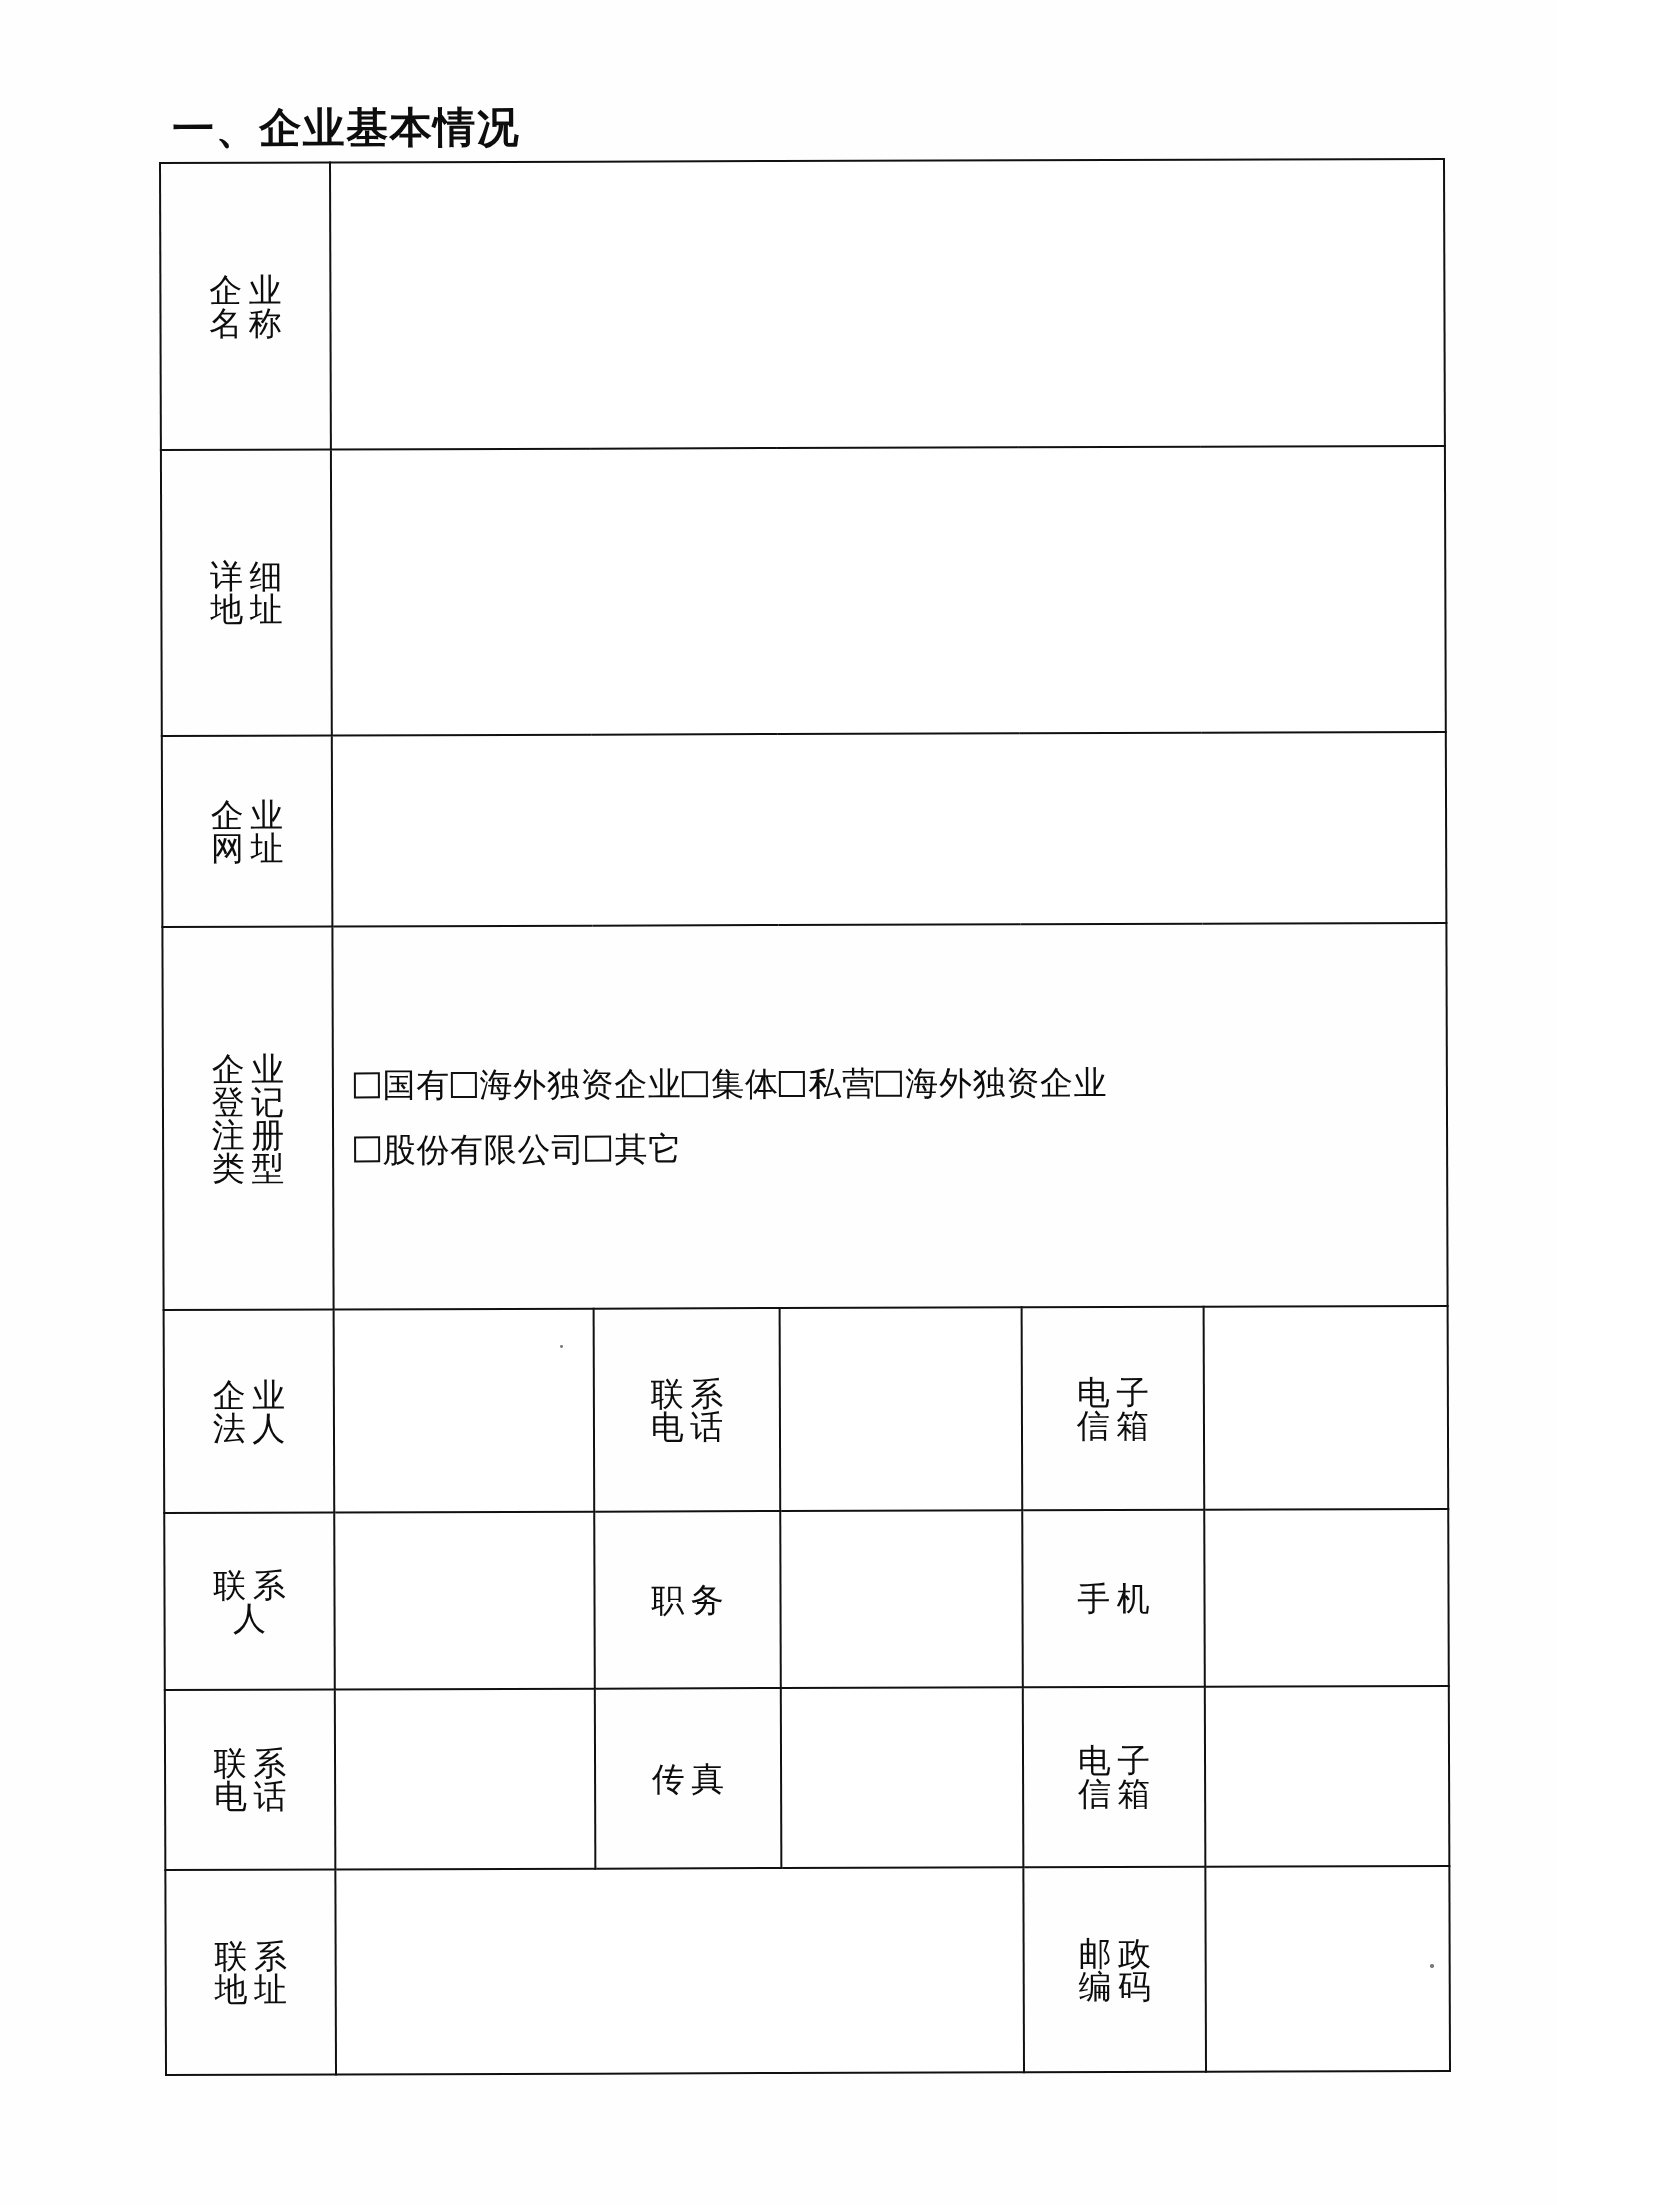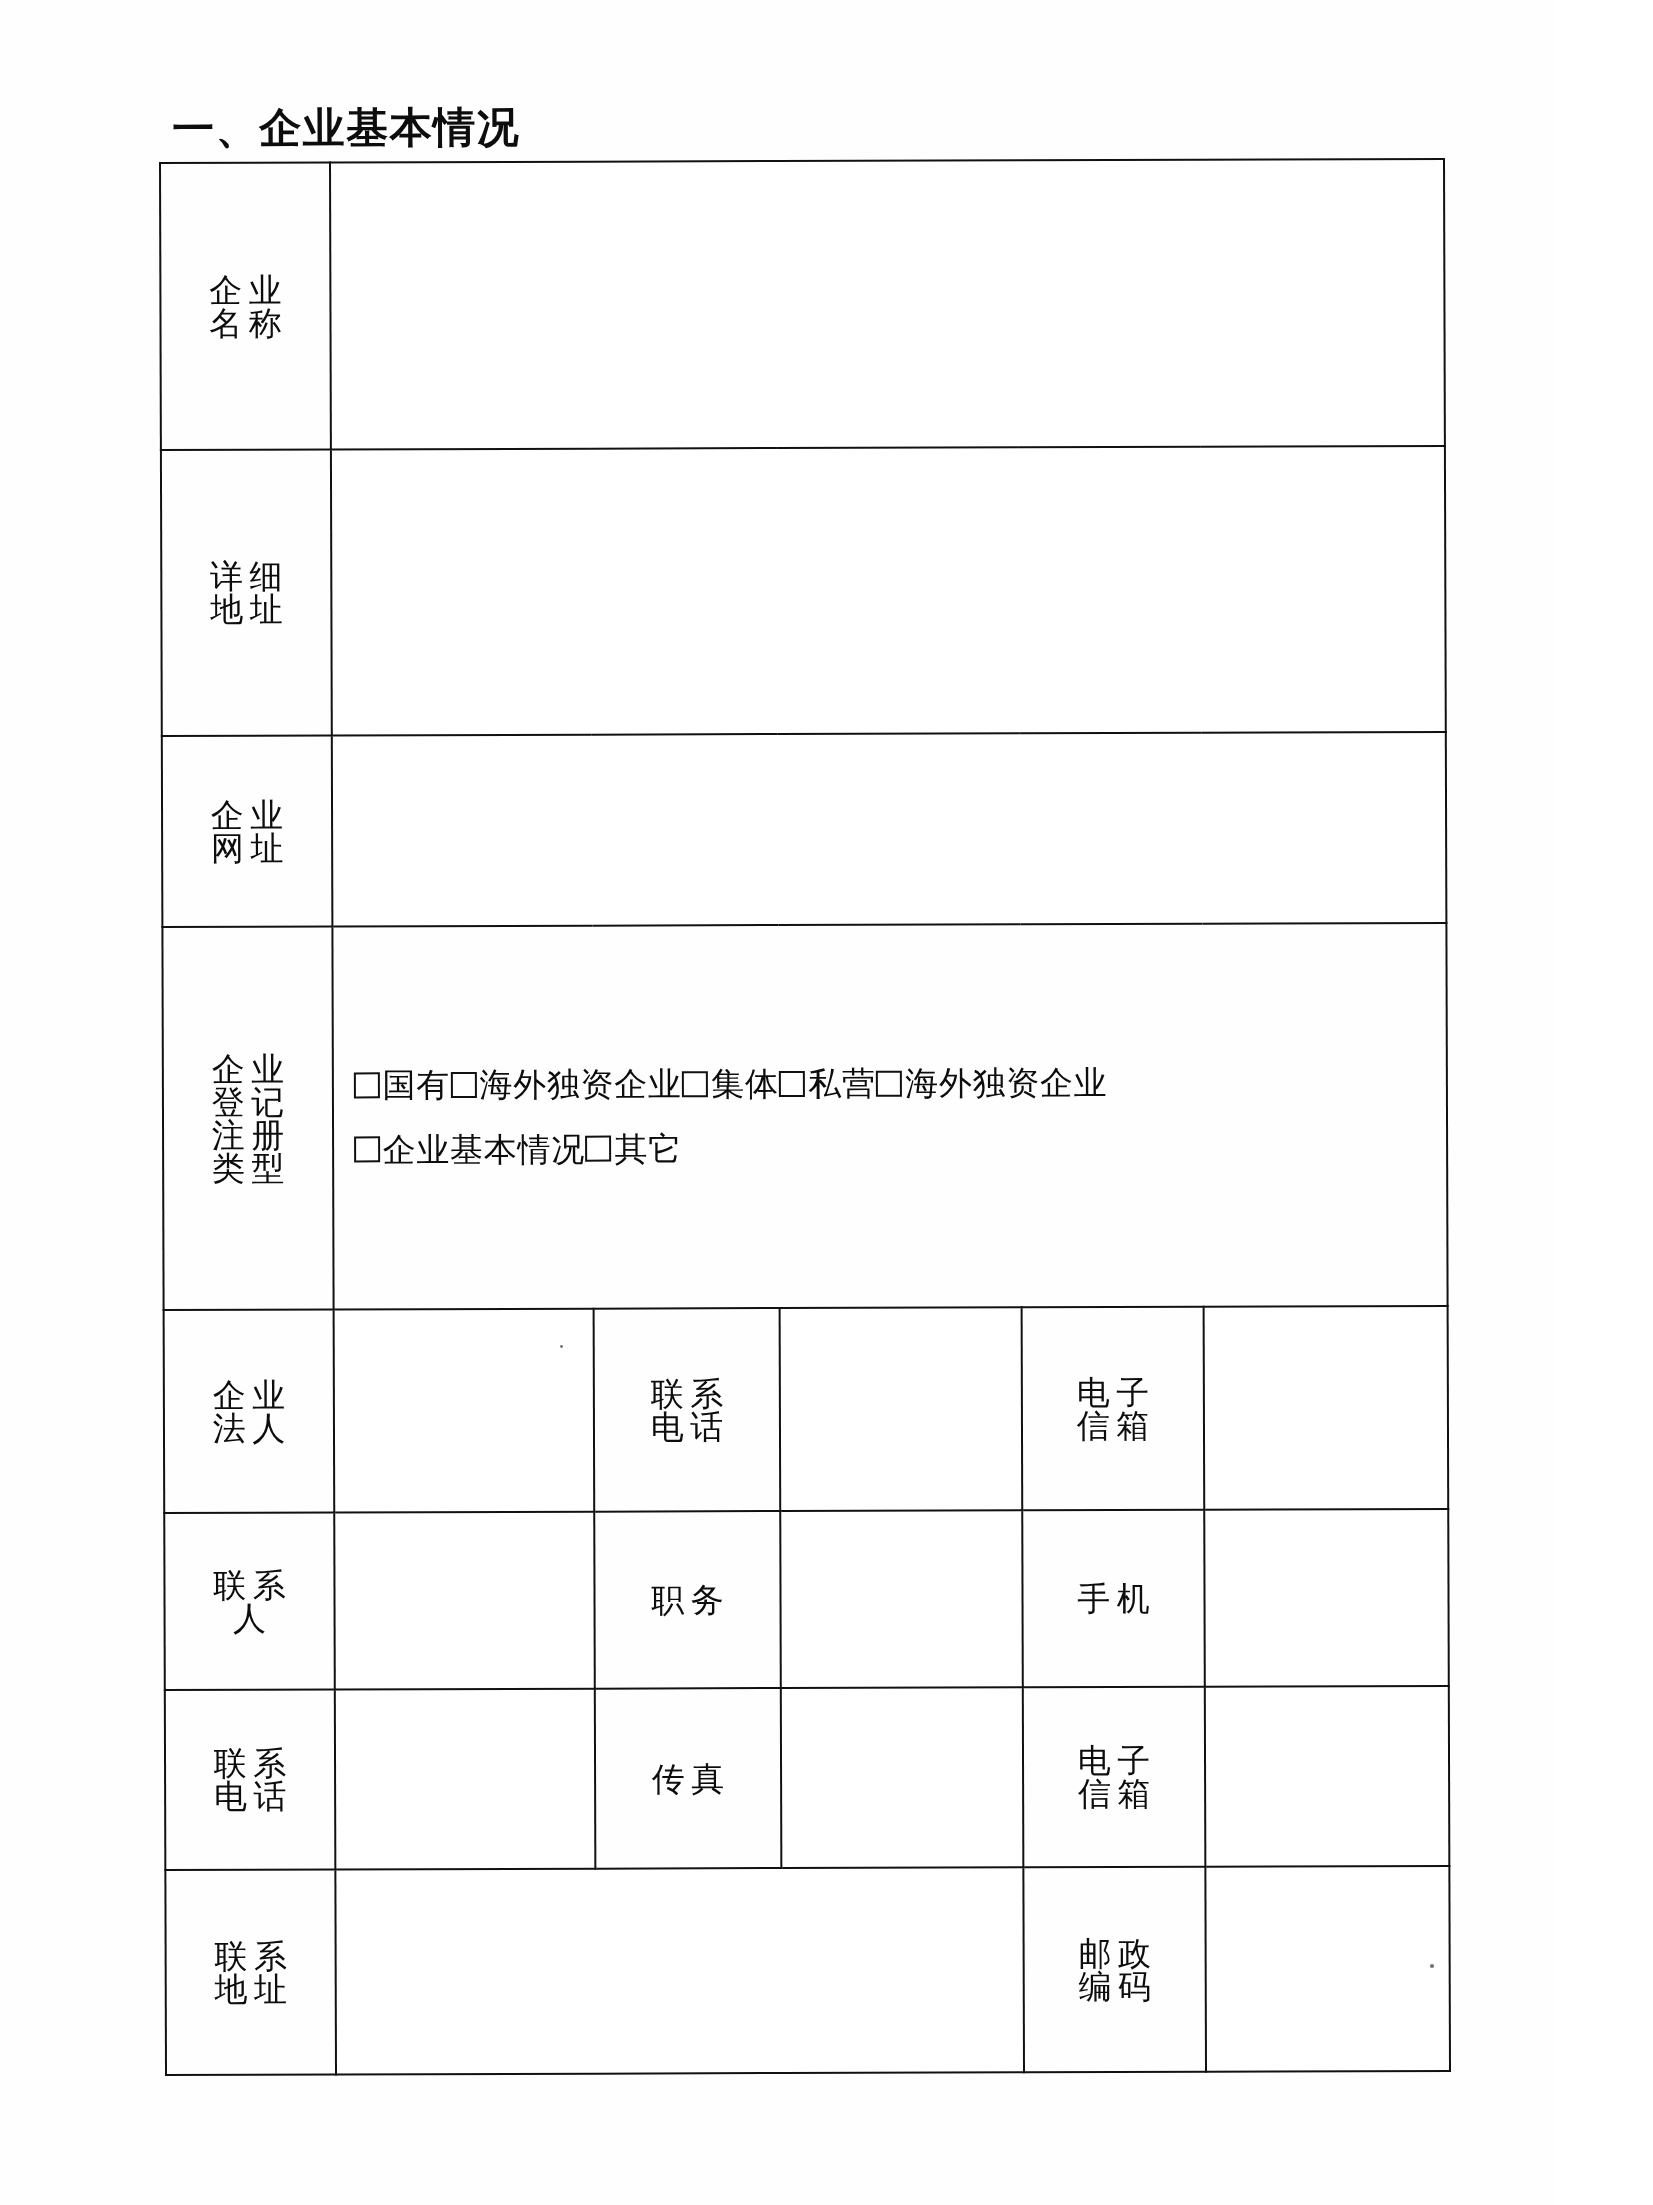--- a/index.html
+++ b/index.html
@@ -155,21 +155,21 @@
           <span class="ln">登记</span>
           <span class="ln">注册</span>
           <span class="ln">类型</span>
         </td>
         <td colspan="5">
           <div class="reg-content">
             <span class="reg-line">
               <span class="cbx"></span><span>国有</span><span class="cbx"></span><span>海外独资企业</span><span class="cbx"></span><span>集体</span><span class="cbx"></span><span>私营</span><span class="cbx"></span><span>海外独资企业</span>
             </span>
             <span class="reg-line">
-              <span class="cbx"></span><span>企业基本情况</span><span class="cbx"></span><span>其它</span>
+              <span class="cbx"></span><span>股份有限公司</span><span class="cbx"></span><span>其它</span>
             </span>
           </div>
         </td>
       </tr>
 
       <tr style="height:203px">
         <td class="lbl">
           <span class="ln">企业</span>
           <span class="ln">法人</span>
         </td>

